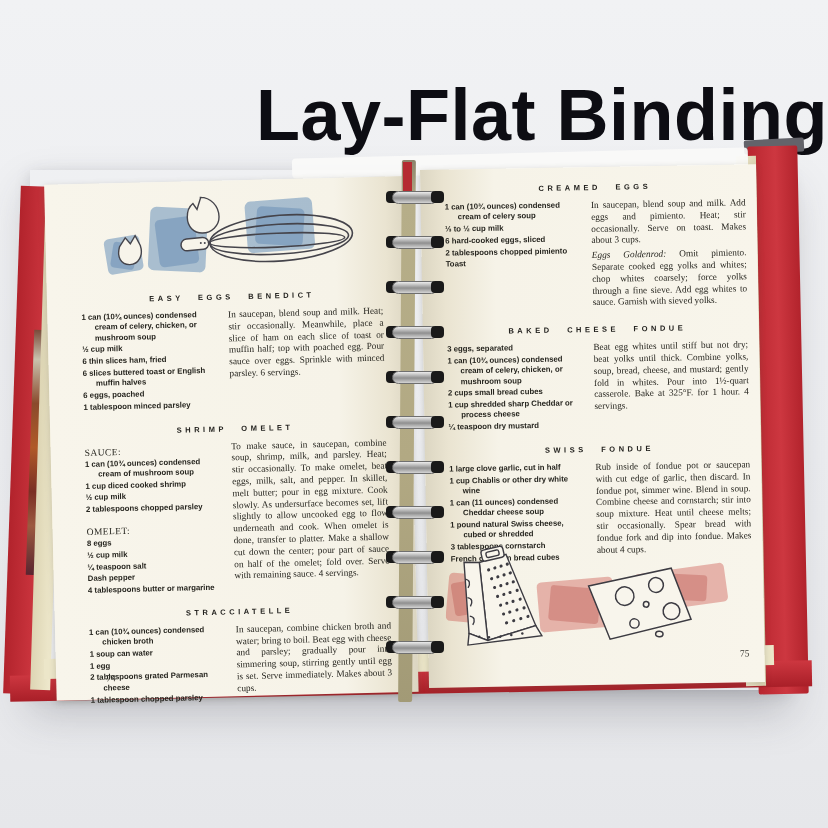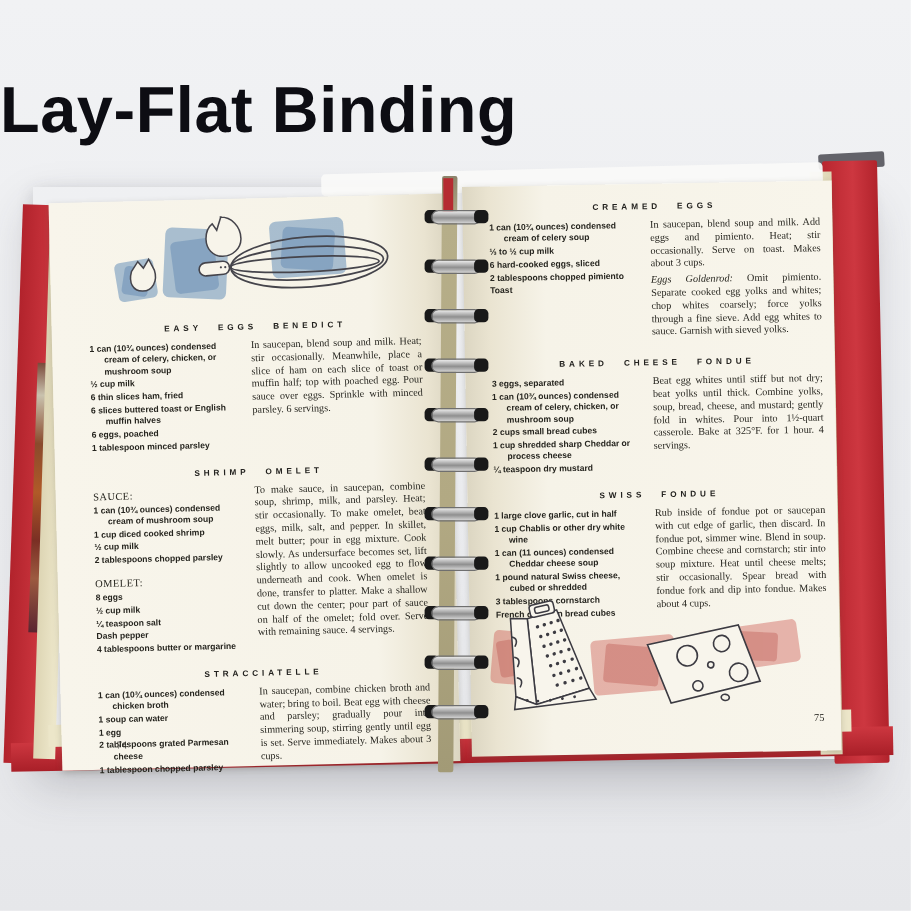--- a/index.html
+++ b/index.html
@@ -2,22 +2,22 @@
 <html><head>
 <meta charset="utf-8">
 <style>
   html,body{margin:0;padding:0;}
   body{
     width:828px;height:828px;position:relative;overflow:hidden;
     background:linear-gradient(180deg,#f1f2f4 0%,#ecedf0 55%,#e6e7ea 100%);
     font-family:"Liberation Sans",sans-serif;
   }
   .banner{
-    position:absolute;top:26px;left:0;right:0;text-align:left;
-    font-weight:800;font-size:59px;letter-spacing:0.5px;color:#0d0d13;
+    position:absolute;top:26px;left:0;right:0;text-align:right;
+    font-weight:800;font-size:72px;letter-spacing:0.5px;color:#0d0d13;
     font-family:"Liberation Sans",sans-serif;
   }
   .book{position:absolute;left:0;top:0;width:828px;height:828px;}
   .book-shadow{position:absolute;left:30px;top:170px;width:760px;height:520px;
     box-shadow:0 22px 40px rgba(60,60,70,.25), 0 4px 14px rgba(60,60,70,.18);}
   
   .cov{position:absolute;background:#c5313a;}
   .cov-right{left:753px;top:146px;width:50px;height:548px;transform:rotate(-1.2deg);border-radius:2px;
     background:linear-gradient(90deg,#b8262f,#cd3740 55%,#b2232c);}
   .cov-right-dark{position:absolute;left:744px;top:139px;width:60px;height:14px;background:#63636a;transform:rotate(-3deg);border-radius:2px;}

